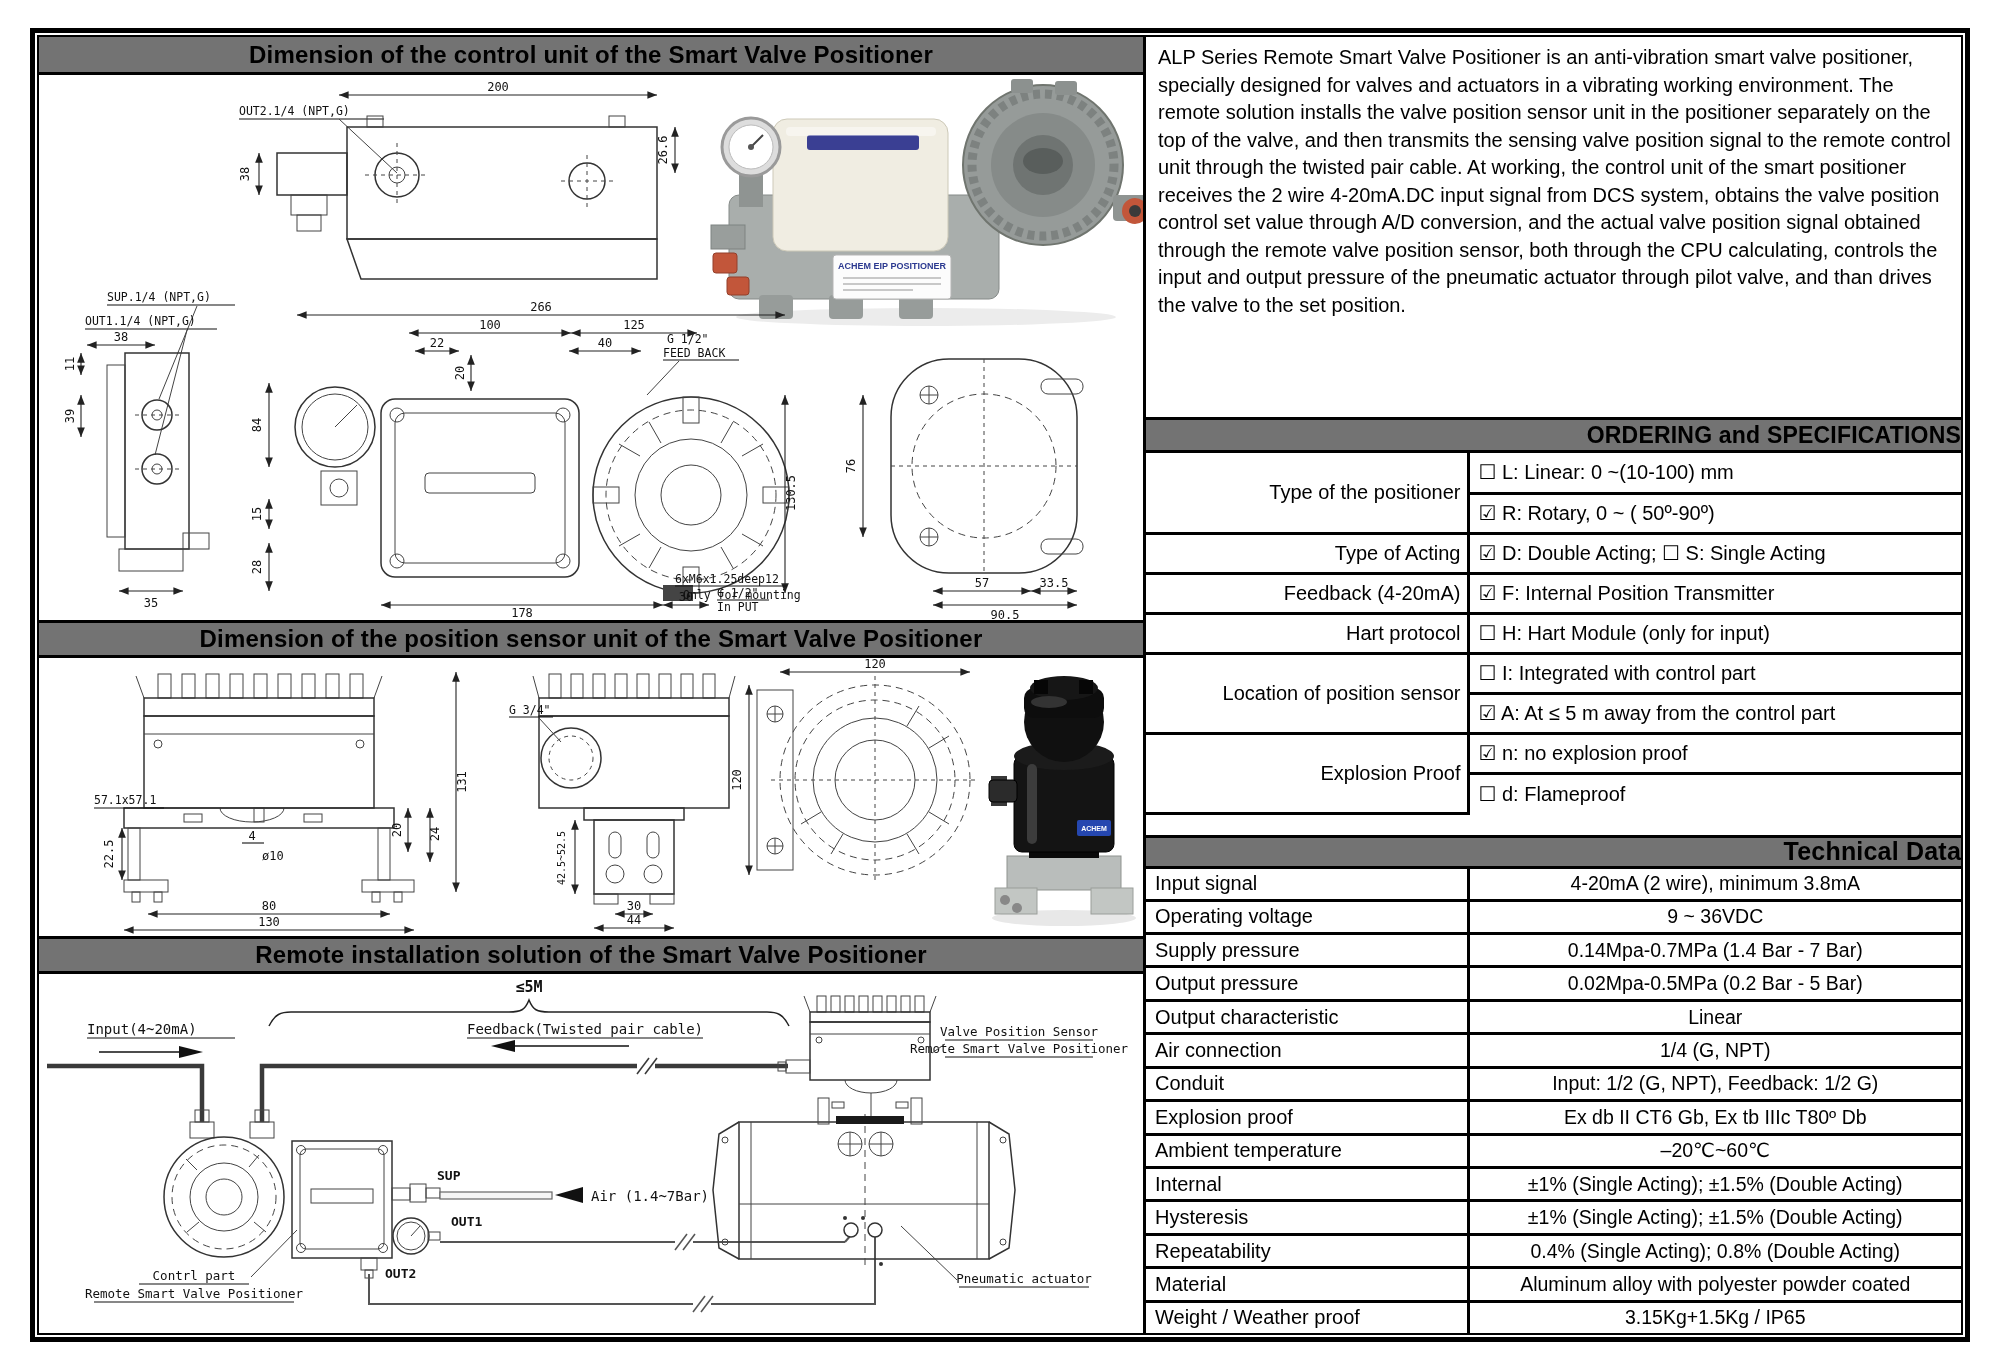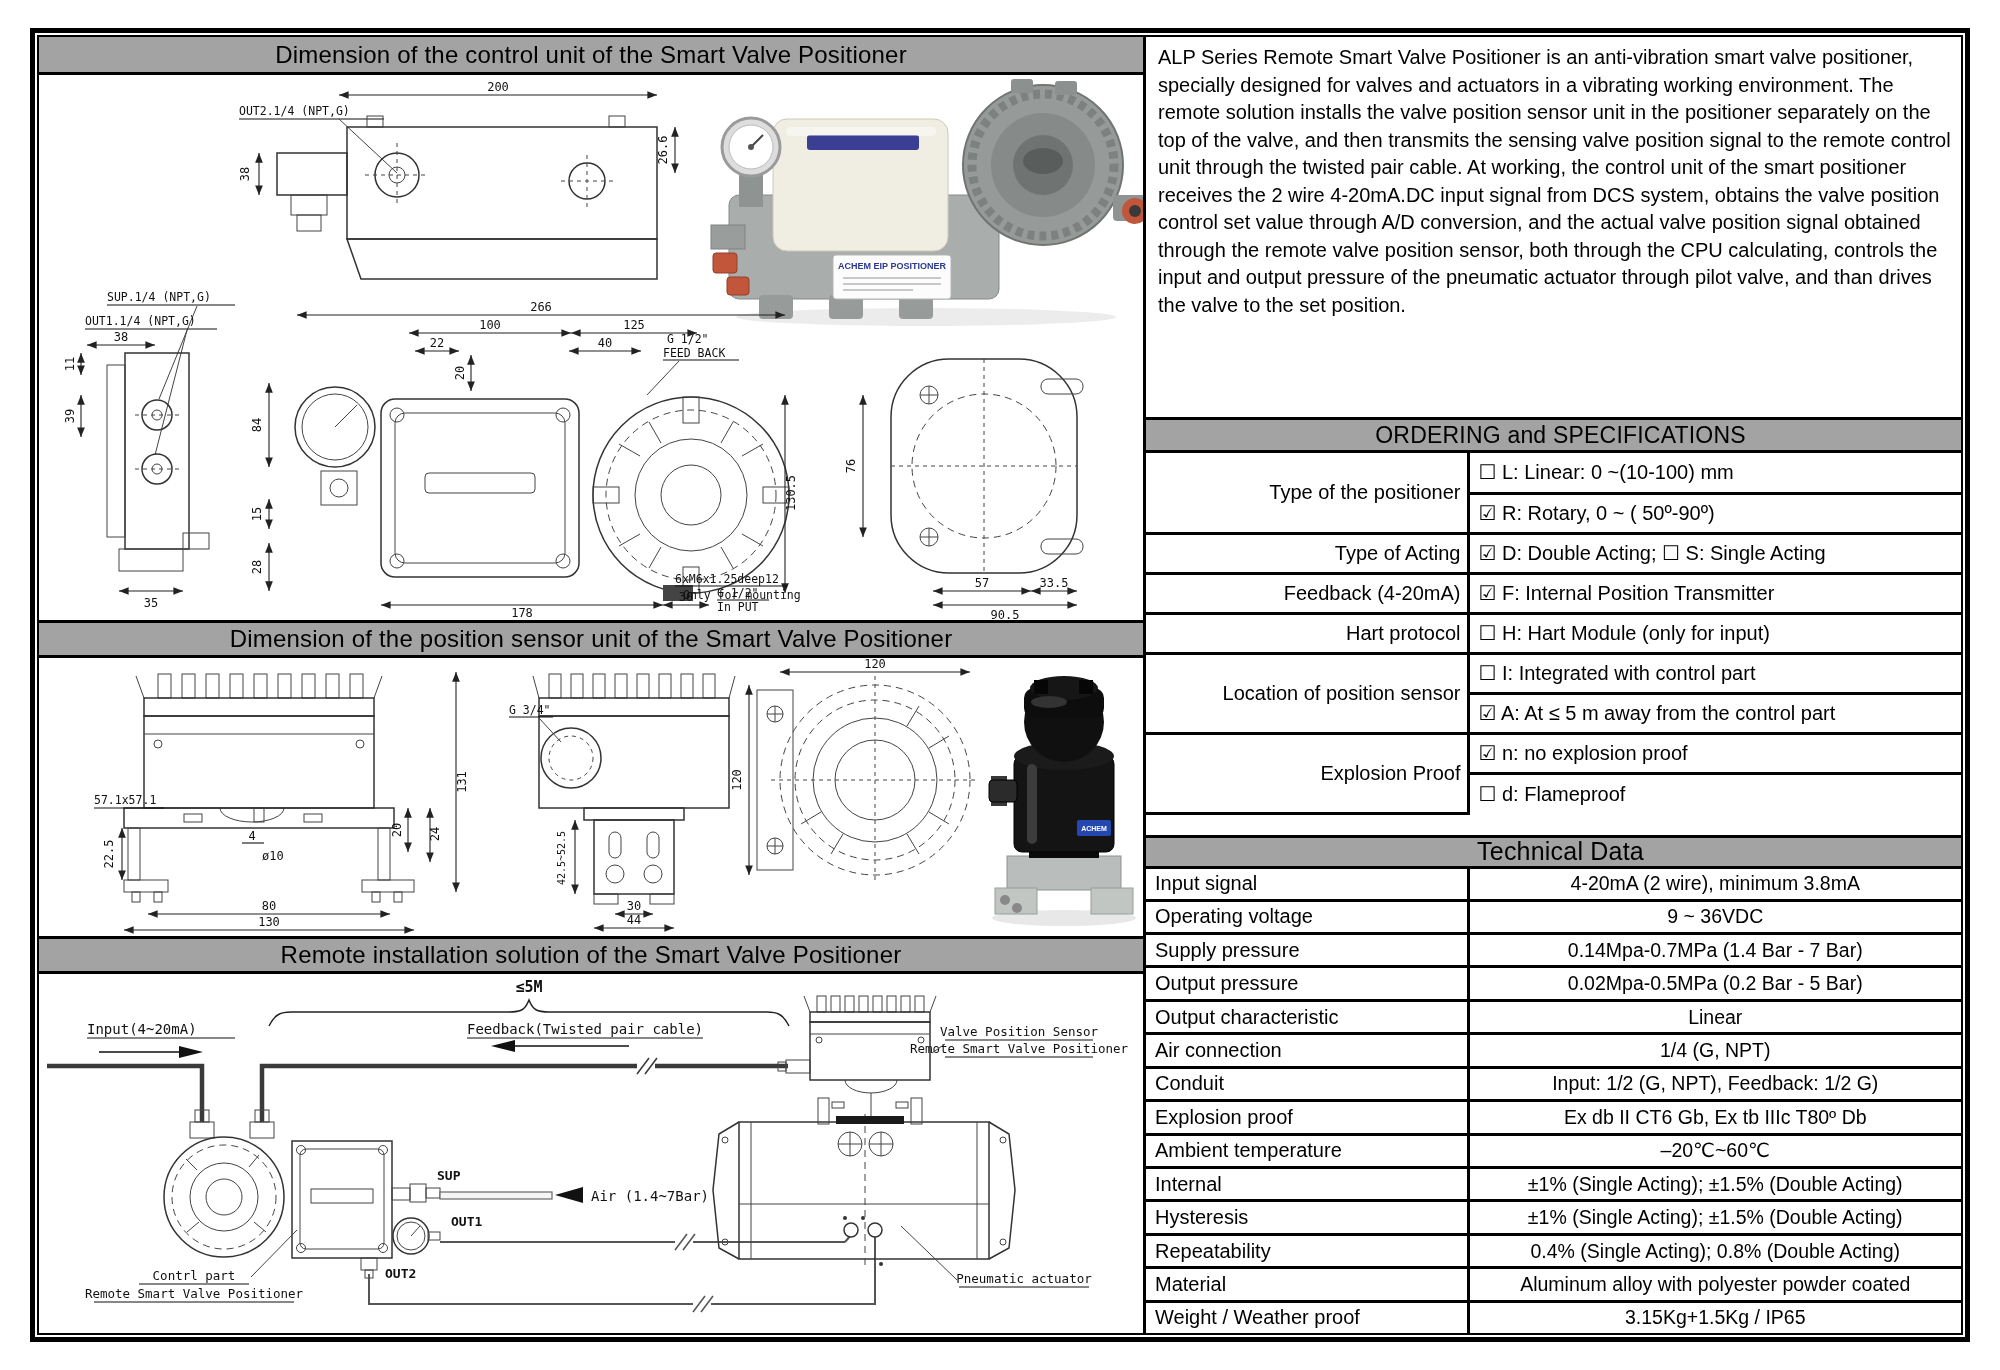--- a/index.html
+++ b/index.html
@@ -2,24 +2,24 @@
 <html><head>
 <meta charset="utf-8">
 <style>
   html,body { margin:0; padding:0; background:#fff; }
   body { width:2000px; height:1370px; position:relative; font-family:"Liberation Sans","DejaVu Sans",sans-serif; color:#000; }
   .page { position:absolute; left:30px; top:28px; width:1940px; height:1314px; box-sizing:border-box; border:5px solid #000; }
   .inner { position:absolute; inset:0; margin:2px; border:2px solid #000; display:flex; overflow:hidden; }
   .col { display:flex; flex-direction:column; box-sizing:border-box; }
   .col.left { width:1107px; border-right:3px solid #000; }
   .col.right { flex:1; min-width:0; }
-  .hbar { background:#a3a3a3; border-top:3px solid #000; border-bottom:3px solid #000; height:38px; box-sizing:border-box;
-          display:flex; align-items:center; justify-content:center; font-size:24px; font-weight:normal; flex:none; letter-spacing:0.2px; }
+  .hbar { background:#737373; border-top:3px solid #000; border-bottom:3px solid #000; height:38px; box-sizing:border-box;
+          display:flex; align-items:center; justify-content:center; font-size:24px; font-weight:bold; flex:none; letter-spacing:0.2px; }
   .hbar.first { border-top:none; }
-  .hbar.lalign { justify-content:center; padding-left:14px; }
+  .hbar.lalign { justify-content:flex-end; padding-left:14px; }
   .hbar.pl30 { justify-content:flex-start; padding-left:28px; }
   .hbar.h36 { height:36px; font-size:23px; }
   .hbar.h34 { height:34px; font-size:25px;margin-top:20px; }
   .sec { flex:none; position:relative; background:#fff; }
   .sec.grow { flex:1; }
   .sec svg { display:block; }
   .desc { flex:none; height:380px; box-sizing:border-box; padding:7px 8px 0 12px; font-size:20px; line-height:27.5px; }
   table { border-collapse:collapse; width:100%; table-layout:fixed; }
   td { border:3px solid #000; box-sizing:border-box; overflow:hidden; white-space:nowrap; }
   .otable td { height:40px; font-size:20px; padding:2px 6px 2px 9px; }

